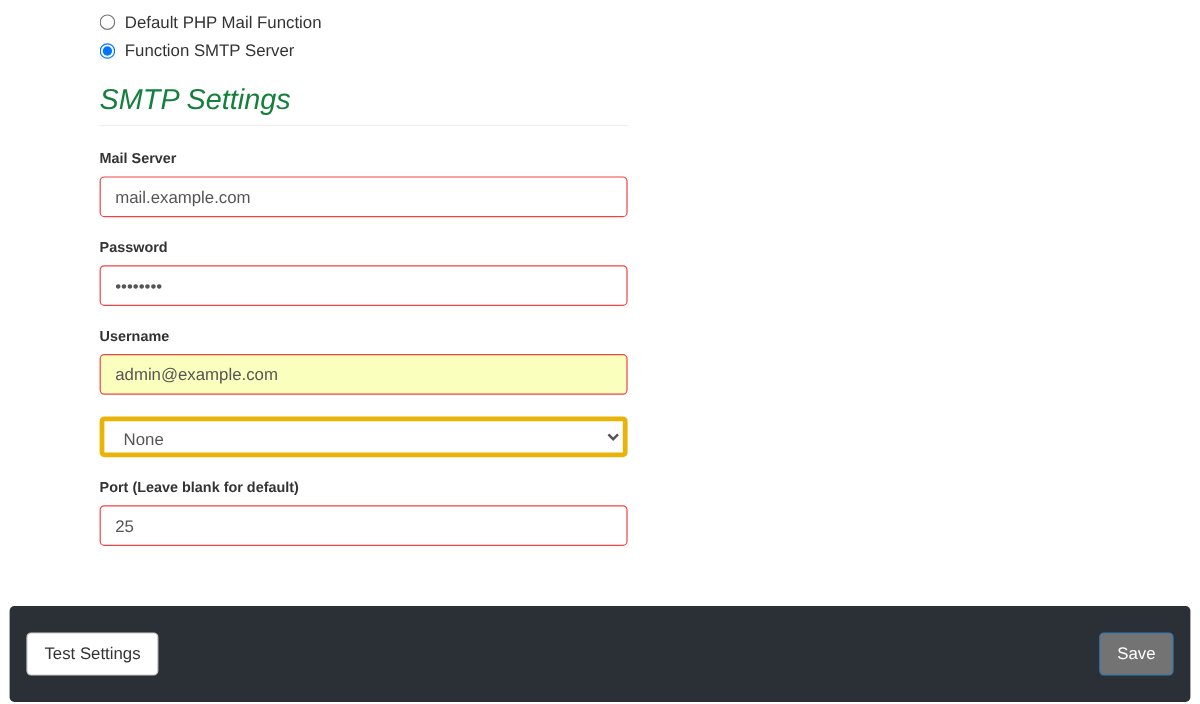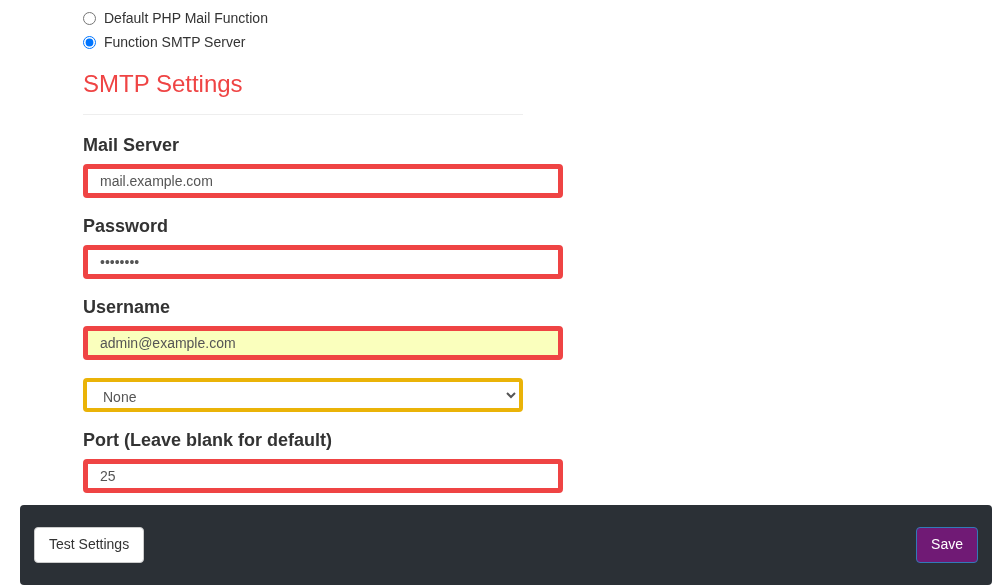--- a/index.html
+++ b/index.html
@@ -32,70 +32,71 @@
       width: 13px;
       height: 13px;
     }
     .radio-label {
       font-size: 14px;
       color: #333;
     }
     h3.section-heading {
       font-size: 24px;
       font-weight: 400;
-      color: #ef4444;
+      color: #15803d;
       margin-top: 12px;
-      margin-bottom: 16px;
+      margin-bottom: 6px;
+      font-style: italic;
     }
     .heading-rule {
       border: none;
       border-top: 1px solid #eee;
       width: 440px;
       margin-bottom: 20px;
     }
     .form-group {
       margin-bottom: 18px;
     }
     .form-label {
       display: block;
       font-weight: 700;
-      font-size: 18px;
+      font-size: 12px;
       color: #333;
       margin-bottom: 8px;
     }
     .form-control {
-      width: 480px;
+      width: 440px;
       height: 34px;
       padding: 6px 12px;
       font-size: 14px;
       line-height: 1.42857143;
       color: #555;
       background-color: #fff;
-      border: 5px solid #ef4444;
+      border: 1px solid #ef4444;
       border-radius: 4px;
       outline: none;
     }
     .form-control.autofilled {
       background-color: #faffbd;
     }
     .form-select {
       width: 440px;
       height: 34px;
       padding: 6px 8px 6px 12px;
       font-size: 14px;
       color: #555;
       background-color: #fff;
       border: 4px solid #eab308;
       border-radius: 4px;
       outline: none;
     }
     .footer-bar {
       position: absolute;
       bottom: 0;
-      left: 12px;
+      left: 0;
       right: 0;
       background: #2b3036;
       height: 80px;
       border-radius: 4px;
       margin: 0 8px 2px 8px;
       display: flex;
       align-items: center;
       justify-content: space-between;
       padding: 0 14px;
     }
@@ -133,21 +134,21 @@
       background: #337ab7;
     }
     .btn-primary {
       background-color: #3b94de;
       border-color: #2e7bbf;
     }
     .btn-primary {
       background: #3a8fd8;
     }
     .footer-bar .btn-primary{
-       background:#701a75;
+       background:#737373;
        border-color:#317ab8;
     }
   </style>
 </head>
 <body>
 
 <div class="content">
   <div class="radio-group">
     <div class="radio-row">
       <input type="radio" class="radio" name="mailmethod" style="">

